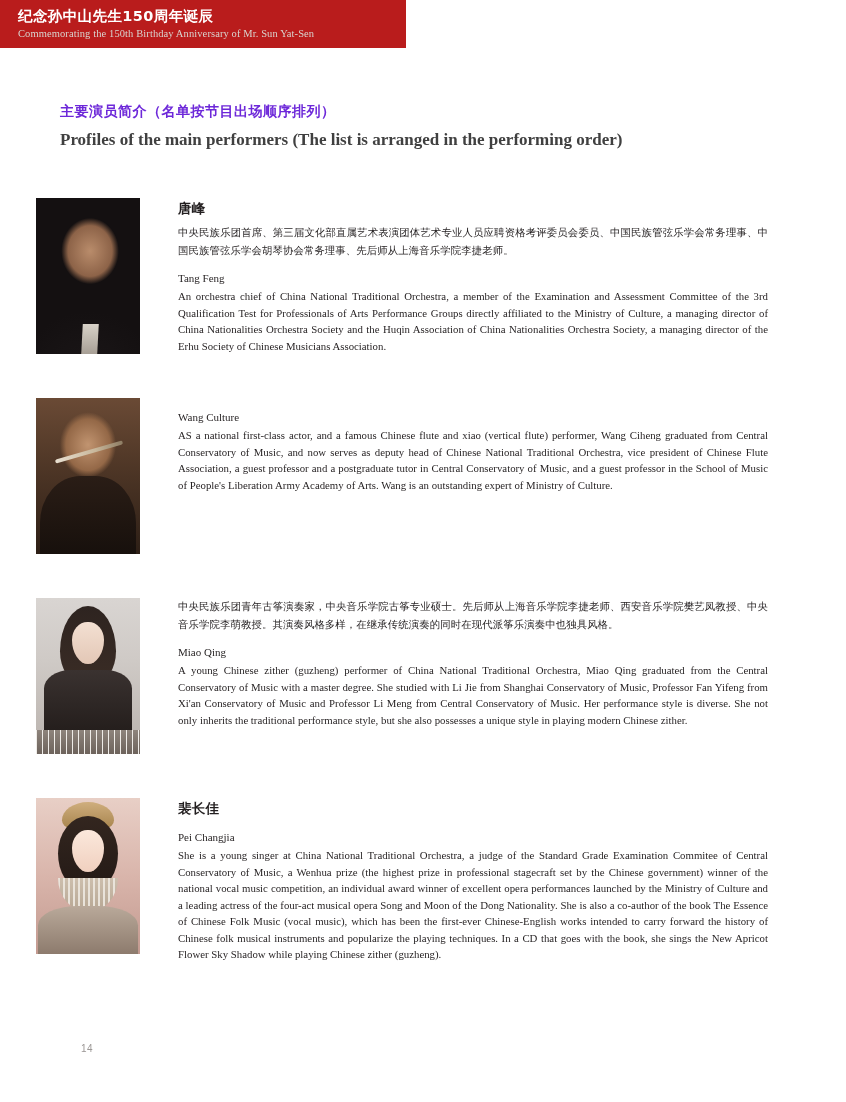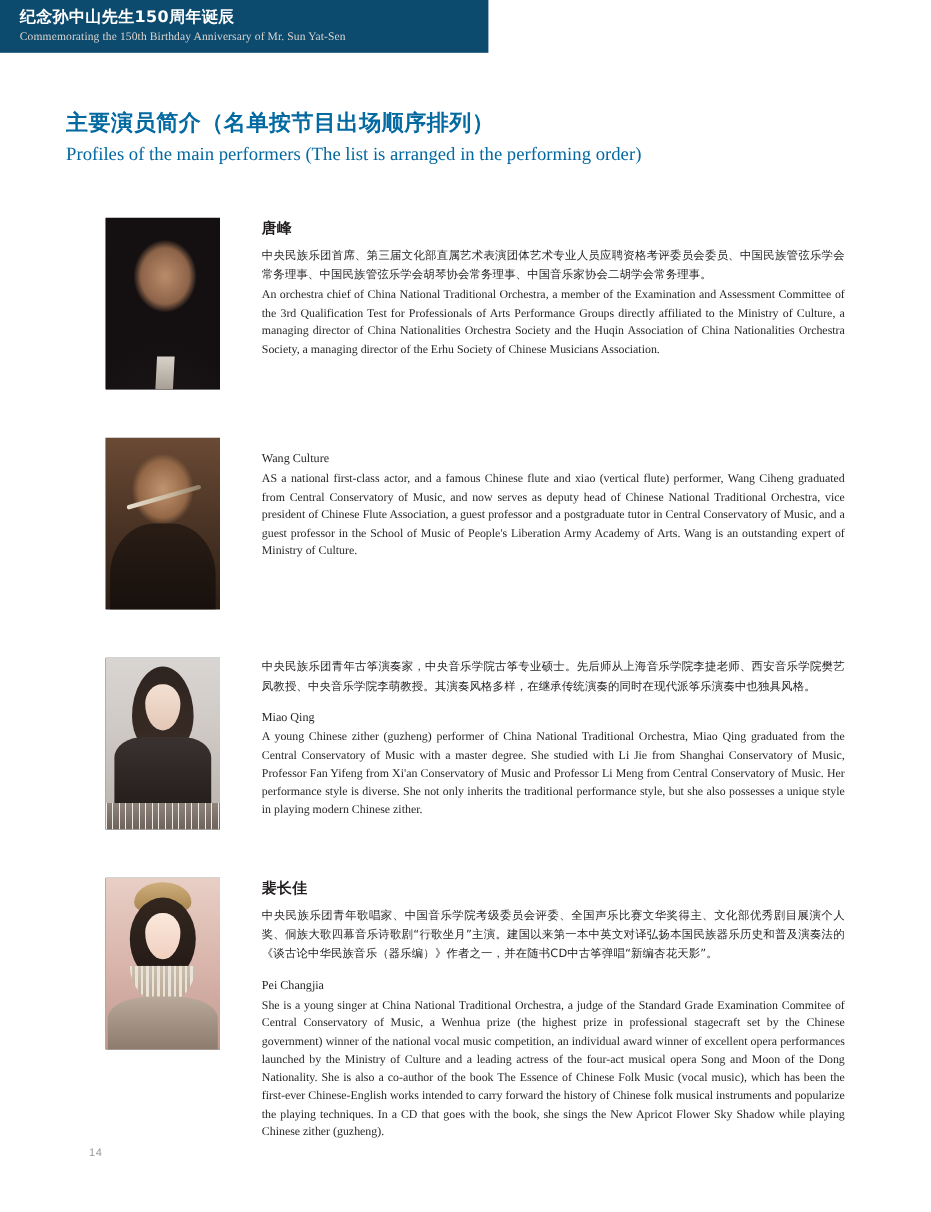--- a/index.html
+++ b/index.html
@@ -14,23 +14,23 @@
     color: #231f20;
     position: relative;
     overflow: hidden;
   }
 
   
   .header-band {
     position: absolute;
     top: 0;
     left: 0;
-    width: 444px;
+    width: 406px;
     height: 48px;
-    background: #0c4a6e;
+    background: #b91c1c;
     color: #ffffff;
     box-sizing: border-box;
     padding: 6px 0 2px 18px;
   }
   .header-title-cn {
     font-family: "DejaVu Sans", "Liberation Sans", sans-serif;
     font-size: 14.5px;
     font-weight: bold;
     letter-spacing: 0.4px;
     line-height: 20px;
@@ -56,49 +56,49 @@
   }
 
   .section-heading {
     position: absolute;
     left: 60px;
     top: 49px;
     width: 740px;
   }
   .section-heading .cn {
     font-family: "DejaVu Sans", "Liberation Sans", sans-serif;
-    font-size: 20px;
+    font-size: 14px;
     font-weight: bold;
-    color: #0369a1;
+    color: #6d28d9;
     letter-spacing: 0.5px;
     line-height: 28px;
   }
   .section-heading .en {
     font-family: "Liberation Serif", serif;
     font-size: 17px;
-    color: #0369a1;
+    color: #404040;
     line-height: 25px;
     margin-top: 2px;
+    font-weight: bold;
   }
 
   .profiles {
     position: absolute;
     left: 0;
     top: 150px;
     width: 846px;
   }
 
   .profile {
     position: relative;
     display: flex;
     align-items: flex-start;
-    padding-left: 64px;
+    padding-left: 36px;
     padding-right: 78px;
     margin-bottom: 44px;
-    margin-left: 32px;
   }
 
   .photo {
     width: 104px;
     flex: 0 0 104px;
     height: 156px;
     background: #2a2424;
     position: relative;
     overflow: hidden;
   }
@@ -285,21 +285,22 @@
   <div class="profiles">
 
     <div class="profile">
       <div class="photo ph1">
         <div class="photo-inner"></div>
         <div class="shoulders"></div>
         <div class="shirt"></div>
       </div>
       <div class="bio">
         <div class="name-cn">唐峰</div>
-        <div class="text-cn">中央民族乐团首席、第三届文化部直属艺术表演团体艺术专业人员应聘资格考评委员会委员、中国民族管弦乐学会常务理事、中国民族管弦乐学会胡琴协会常务理事、中国音乐家协会二胡学会常务理事。</div>
+        <div class="text-cn">中央民族乐团首席、第三届文化部直属艺术表演团体艺术专业人员应聘资格考评委员会委员、中国民族管弦乐学会常务理事、中国民族管弦乐学会胡琴协会常务理事、先后师从上海音乐学院李捷老师。</div>
+        <div class="name-en">Tang Feng</div>
         <div class="text-en">An orchestra chief of China National Traditional Orchestra, a member of the Examination and Assessment Committee of the 3rd Qualification Test for Professionals of Arts Performance Groups directly affiliated to the Ministry of Culture, a managing director of China Nationalities Orchestra Society and the Huqin Association of China Nationalities Orchestra Society, a managing director of the Erhu Society of Chinese Musicians Association.</div>
       </div>
     </div>
 
     <div class="profile">
       <div class="photo ph2">
         <div class="photo-inner"></div>
         <div class="torso"></div>
         <div class="flute"></div>
       </div>
@@ -328,21 +329,20 @@
       <div class="photo ph4">
         <div class="photo-inner"></div>
         <div class="headdress"></div>
         <div class="hair4"></div>
         <div class="face4"></div>
         <div class="necklace"></div>
         <div class="dress4"></div>
       </div>
       <div class="bio">
         <div class="name-cn">裴长佳</div>
-        <div class="text-cn">中央民族乐团青年歌唱家、中国音乐学院考级委员会评委、全国声乐比赛文华奖得主、文化部优秀剧目展演个人奖、侗族大歌四幕音乐诗歌剧“行歌坐月”主演。建国以来第一本中英文对译弘扬本国民族器乐历史和普及演奏法的《谈古论中华民族音乐（器乐编）》作者之一，并在随书CD中古筝弹唱“新编杏花天影”。</div>
         <div class="name-en">Pei Changjia</div>
         <div class="text-en">She is a young singer at China National Traditional Orchestra, a judge of the Standard Grade Examination Commitee of Central Conservatory of Music, a Wenhua prize (the highest prize in professional stagecraft set by the Chinese government) winner of the national vocal music competition, an individual award winner of excellent opera performances launched by the Ministry of Culture and a leading actress of the four-act musical opera Song and Moon of the Dong Nationality. She is also a co-author of the book The Essence of Chinese Folk Music (vocal music), which has been the first-ever Chinese-English works intended to carry forward the history of Chinese folk musical instruments and popularize the playing techniques. In a CD that goes with the book, she sings the New Apricot Flower Sky Shadow while playing Chinese zither (guzheng).</div>
       </div>
     </div>
 
   </div>
 
   <div class="page-number">14</div>
 </div>
 

